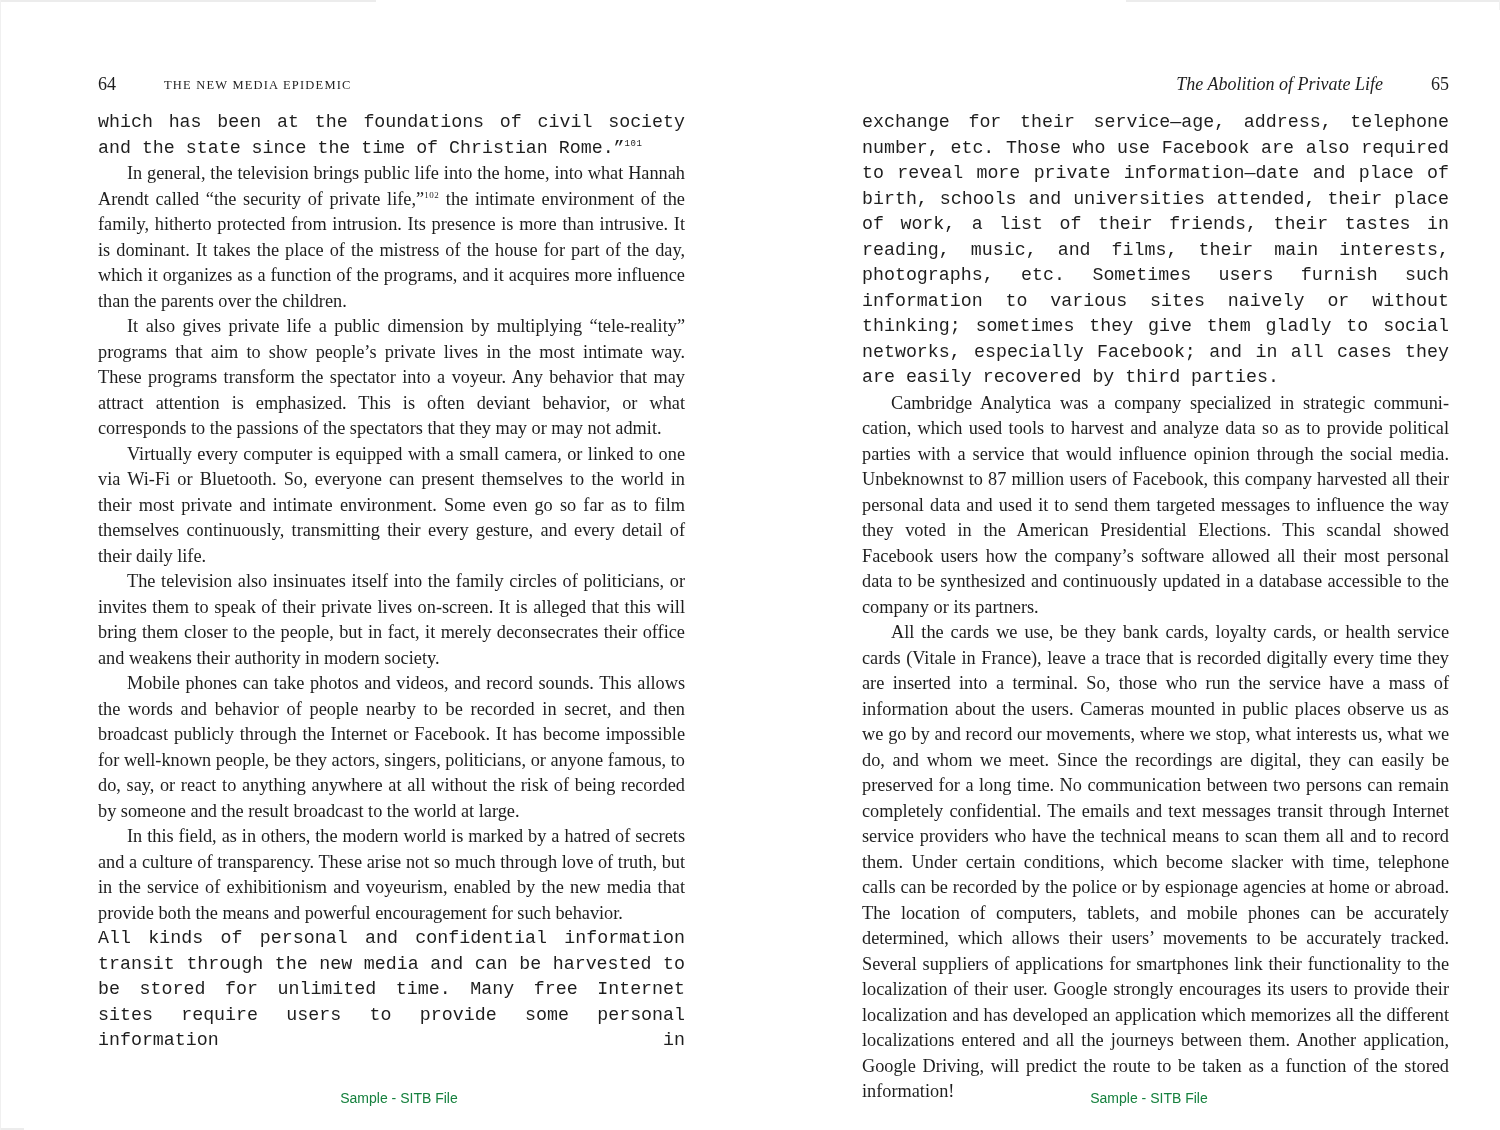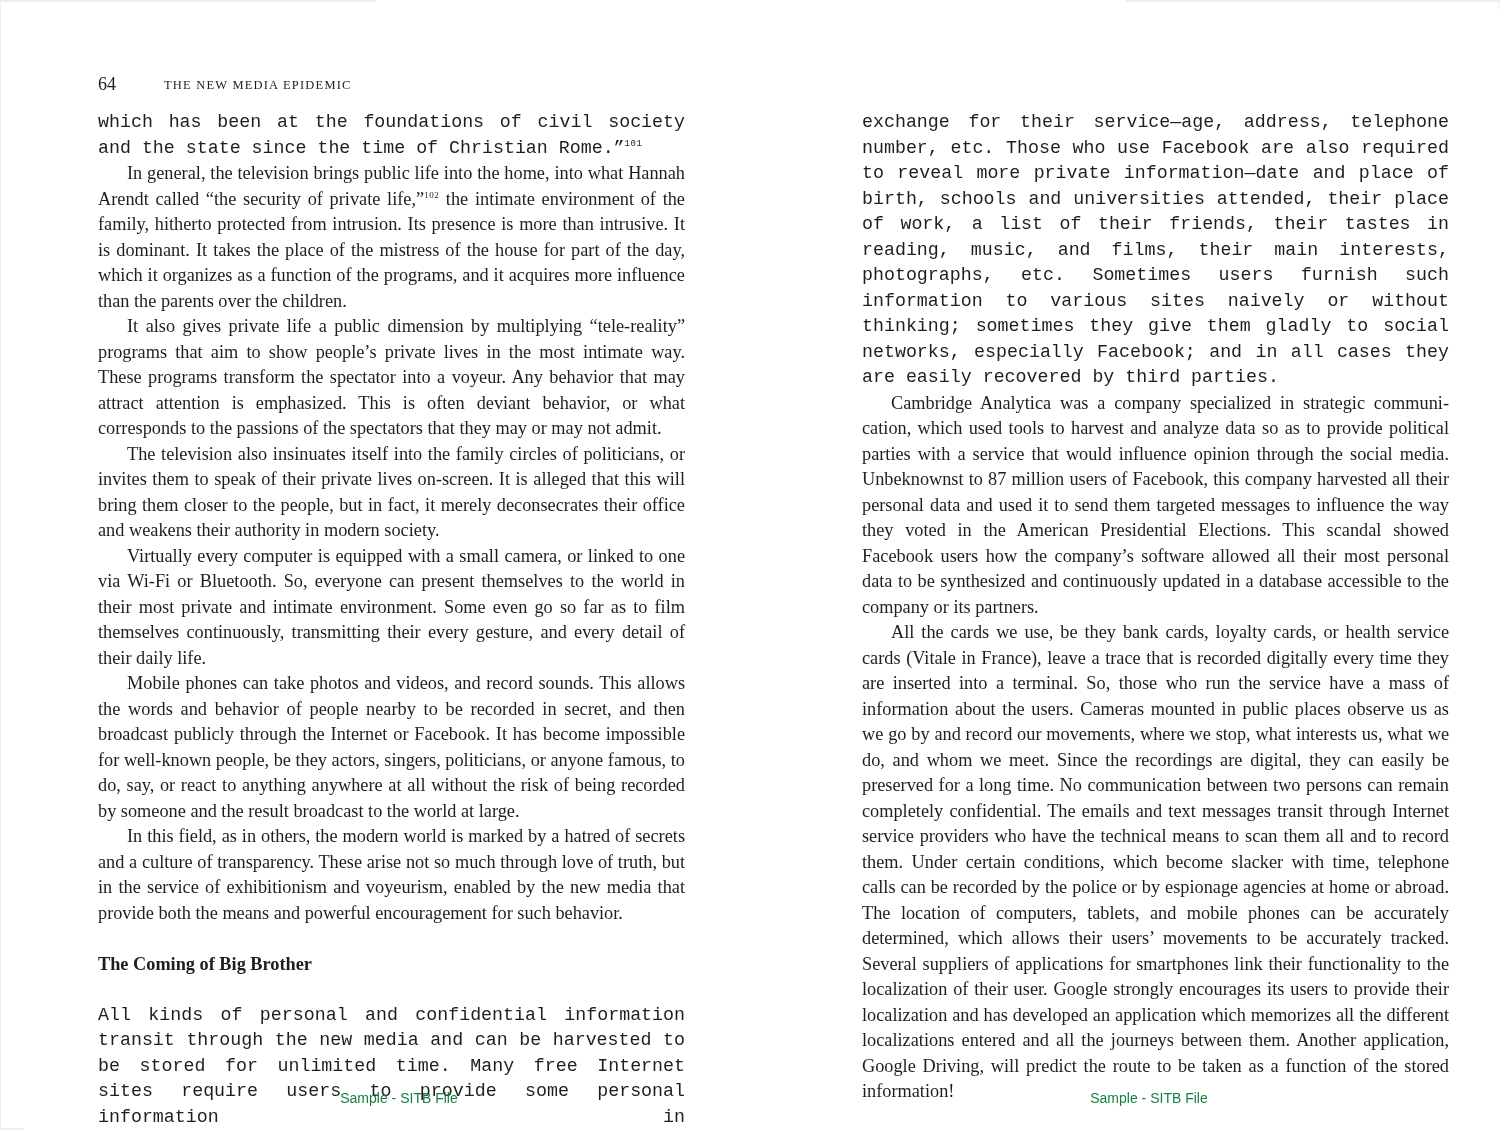--- a/index.html
+++ b/index.html
@@ -71,32 +71,35 @@
 <div class="page left">
   <div class="running-head">
     <span class="folio">64</span>
     <span class="head-title">The New Media Epidemic</span>
   </div>
 
   <div class="body-text">
     <p class="noindent"><span>which has been at the foundations of civil society and the state since the time of Christian Rome.”</span><sup class="fn">101</sup></p>
     <p><span>In general, the television brings public life into the home, into what Hannah Arendt called “the security of private life,”</span><sup class="fn">102</sup><span> the intimate environ­ment of the family, hitherto protected from intrusion. Its presence is more than intrusive. It is dominant. It takes the place of the mistress of the house for part of the day, which it organizes as a function of the programs, and it acquires more influence than the parents over the children.</span></p>
     <p>It also gives private life a public dimension by multiplying “tele-reality” programs that aim to show people’s private lives in the most intimate way. These programs transform the spectator into a voyeur. Any behavior that may attract attention is emphasized. This is often deviant behavior, or what corresponds to the passions of the spectators that they may or may not admit.</p>
+    <p>Virtually every computer is equipped with a small camera, or linked to one via Wi-Fi or Bluetooth. So, everyone can present themselves to the world in their most private and intimate environment. Some even go so far as to film themselves continuously, transmitting their every gesture, and every detail of their daily life.</p>
     <p>The television also insinuates itself into the family circles of politicians, or invites them to speak of their private lives on-screen. It is alleged that this will bring them closer to the people, but in fact, it merely deconsecrates their office and weakens their authority in modern society.</p>
-    <p>Virtually every computer is equipped with a small camera, or linked to one via Wi-Fi or Bluetooth. So, everyone can present themselves to the world in their most private and intimate environment. Some even go so far as to film themselves continuously, transmitting their every gesture, and every detail of their daily life.</p>
     <p>Mobile phones can take photos and videos, and record sounds. This allows the words and behavior of people nearby to be recorded in secret, and then broadcast publicly through the Internet or Facebook. It has become impos­sible for well-known people, be they actors, singers, politicians, or anyone famous, to do, say, or react to anything anywhere at all without the risk of being recorded by someone and the result broadcast to the world at large.</p>
     <p>In this field, as in others, the modern world is marked by a hatred of secrets and a culture of transparency. These arise not so much through love of truth, but in the service of exhibitionism and voyeurism, enabled by the new media that provide both the means and powerful encouragement for such behavior.</p>
-    <h3>The Coming of Big Brother</h3>
     <p class="noindent" style="text-align-last: justify;">All kinds of personal and confidential information transit through the new media and can be harvested to be stored for unlimited time. Many free Internet sites require users to provide some personal information in</p>
   </div>
 
   <div class="watermark">Sample - SITB File</div>
 </div>
 
 <div class="page right">
+  <div class="running-head">
+    <span class="head-title">The Abolition of Private Life</span>
+    <span class="folio">65</span>
+  </div>
 
   <div class="body-text">
     <p class="noindent">exchange for their service—age, address, telephone number, etc. Those who use Facebook are also required to reveal more private information—date and place of birth, schools and universities attended, their place of work, a list of their friends, their tastes in reading, music, and films, their main inter­ests, photographs, etc. Sometimes users furnish such information to various sites naively or without thinking; sometimes they give them gladly to social networks, especially Facebook; and in all cases they are easily recovered by third parties.</p>
     <p>Cambridge Analytica was a company specialized in strategic communi­cation, which used tools to harvest and analyze data so as to provide polit­ical parties with a service that would influence opinion through the social media. Unbeknownst to 87 million users of Facebook, this company har­vested all their personal data and used it to send them targeted messages to influence the way they voted in the American Presidential Elections. This scandal showed Facebook users how the company’s software allowed all their most personal data to be synthesized and continuously updated in a database accessible to the company or its partners.</p>
     <p>All the cards we use, be they bank cards, loyalty cards, or health service cards (Vitale in France), leave a trace that is recorded digitally every time they are inserted into a terminal. So, those who run the service have a mass of information about the users. Cameras mounted in public places observe us as we go by and record our movements, where we stop, what interests us, what we do, and whom we meet. Since the recordings are digital, they can easily be preserved for a long time. No communication between two persons can remain completely confidential. The emails and text messages transit through Internet service providers who have the technical means to scan them all and to record them. Under certain conditions, which become slacker with time, telephone calls can be recorded by the police or by espi­onage agencies at home or abroad. The location of computers, tablets, and mobile phones can be accurately determined, which allows their users’ movements to be accurately tracked. Several suppliers of applications for smartphones link their functionality to the localization of their user. Google strongly encourages its users to provide their localization and has developed an application which memorizes all the different localizations entered and all the journeys between them. Another application, Google Driving, will predict the route to be taken as a function of the stored information!</p>
   </div>
 
   <div class="watermark">Sample - SITB File</div>
 </div>
 

